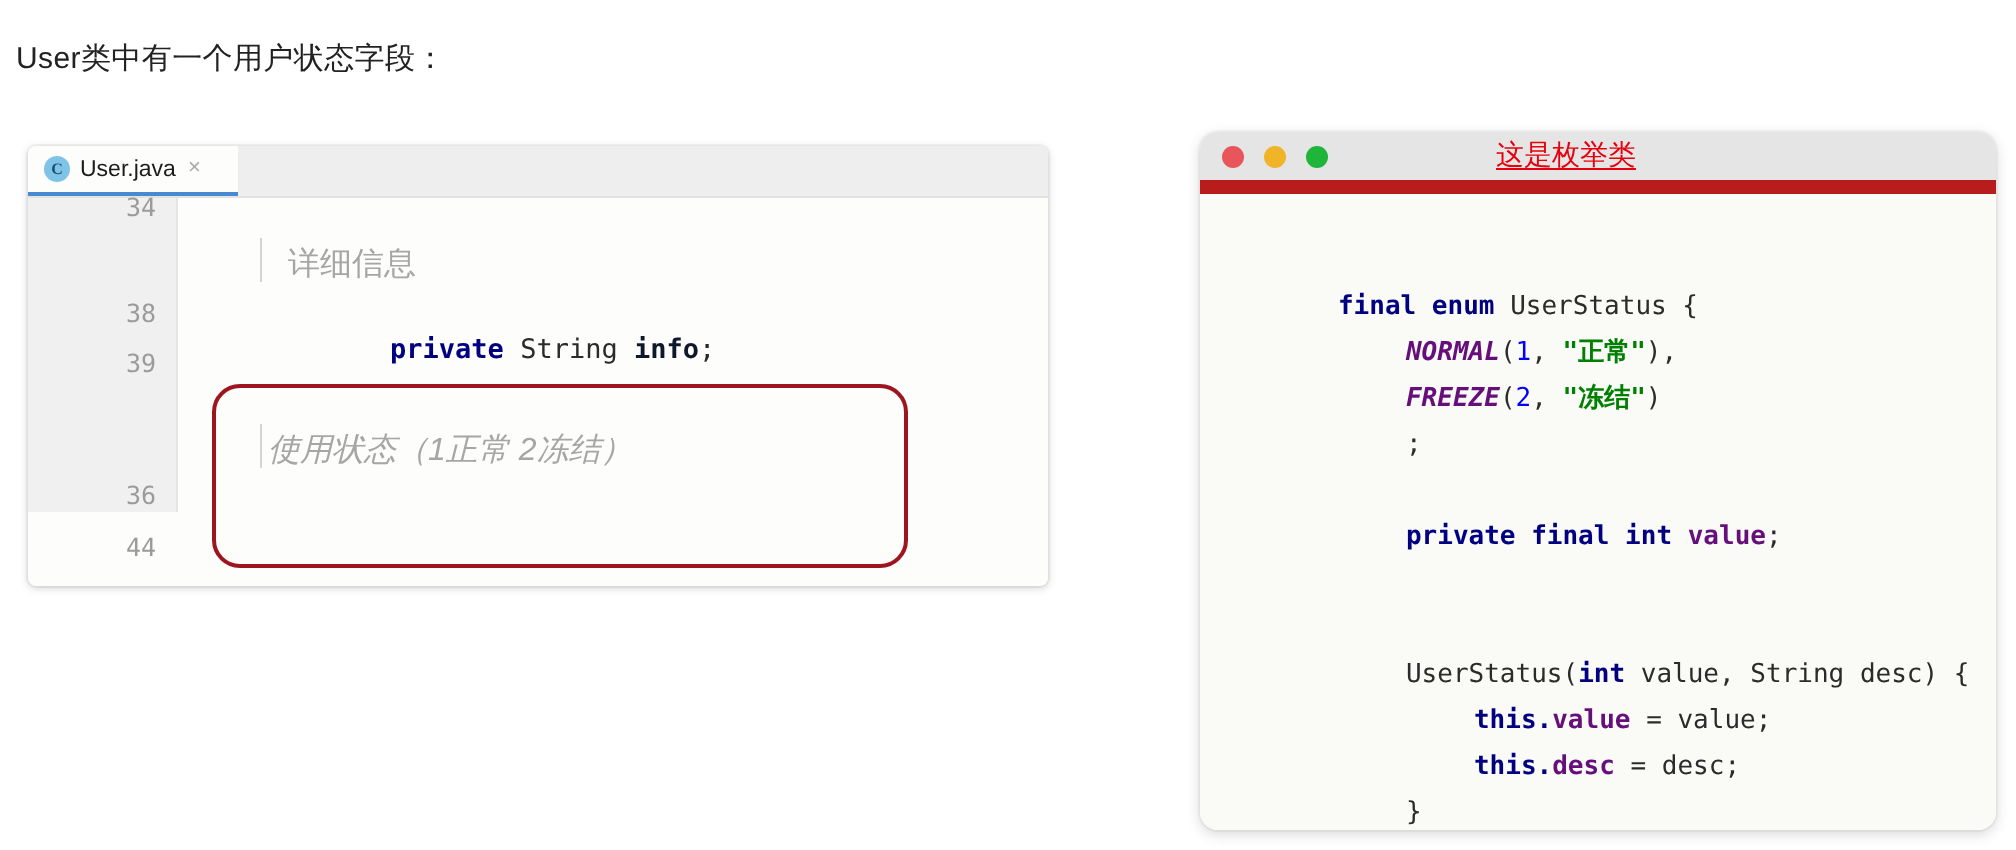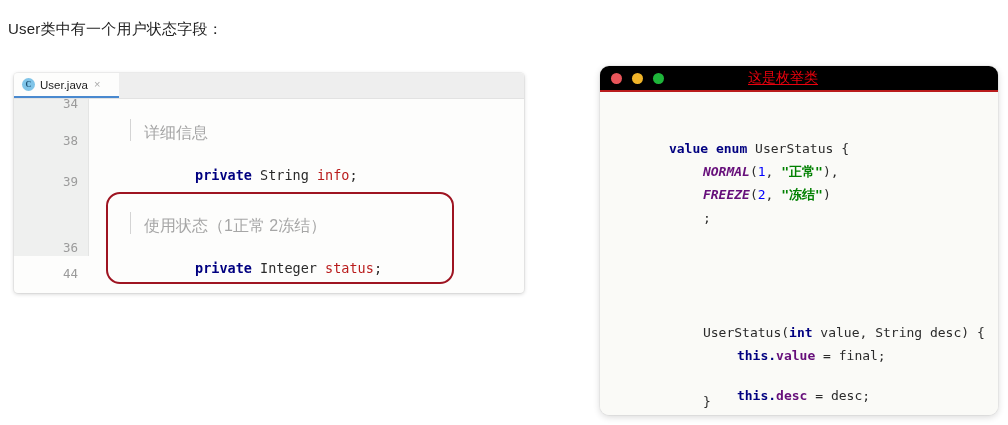--- a/index.html
+++ b/index.html
@@ -126,21 +126,21 @@
     font-family: "Liberation Sans", "DejaVu Sans", sans-serif;
     font-size: 16px;
   }
   .cmt-bar {
     position: absolute;
     width: 1px;
     background: #d4d4d4;
   }
   .kw   { color: #000080; font-weight: bold; }
   .typ  { color: #2b2b2b; }
-  .fld  { color: #b91c1c; font-weight: normal; }
+  .fld  { color: #0f172a; font-weight: bold; }
   .pun  { color: #2b2b2b; }
 
   
   .red-box {
     position: absolute;
     left: 106px;
     top: 192px;
     width: 348px;
     height: 92px;
     border: 2.5px solid #9e1421;
@@ -157,22 +157,22 @@
     width: 398px;
     height: 349px;
     background: #fafaf7;
     border-radius: 9px;
     box-shadow: 0 2px 7px rgba(0,0,0,0.16), 0 0 0 1px rgba(0,0,0,0.035);
     overflow: hidden;
   }
   .mac-titlebar {
     position: relative;
     height: 24px;
-    background: #000000;
-    border-bottom: 2px solid #b91c1c;
+    background: #e5e5e5;
+    border-bottom: 7px solid #b91c1c;
     display: flex;
     align-items: center;
     padding-left: 11px;
     text-decoration: underline;
   }
   .dot {
     width: 11px;
     height: 11px;
     border-radius: 50%;
     margin-right: 10px;
@@ -226,86 +226,86 @@
     <div class="ide-tab">
       <span class="tab-java-icon">C</span>
       <span class="tab-label">User.java</span>
       <span class="tab-close">×</span>
     </div>
   </div>
 
   <div class="ide-body">
     <div class="ide-gutter">
       <span class="gutter-num" style="top:-3px;">34</span>
-      <span class="gutter-num" style="top:34px;margin-left:44px;">38</span>
+      <span class="gutter-num" style="top:50px;margin-left:44px;">38</span>
       <span class="gutter-num" style="top:75px;">39</span>
       <span class="gutter-num" style="top:141px;">36</span>
       <span class="gutter-num" style="top:167px;">44</span>
     </div>
 
     <div class="code-area">
 
       <div class="cmt-bar" style="left:42px; top:20px; height:22px;"></div>
       <div class="cline cmt" style="left:56px; top:26px;">详细信息</div>
 
       <div class="cline" style="left:42px; top:56px;">
         <span class="kw">private</span><span class="typ"> String </span><span class="fld">info</span><span class="pun">;</span>
       </div>
 
       <div class="cmt-bar" style="left:42px; top:113px; height:22px;"></div>
-      <div class="cline cmt" style="left:56px; top:119px;">使用状态（1正常 2冻结）</div>
-
-      <div class="cline" style="left:42px; top:149px;">
-        <span class="kw">private</span><span class="typ"> Integer </span><span class="fld">status</span><span class="pun">;</span>
-      </div>
+      <div class="cline cmt" style="left:46px; top:119px;font-style:italic;">使用状态（1正常 2冻结）</div>
+
     </div>
   </div>
 </div>
 
 <div class="red-box"></div>
 
 <div class="mac-card">
 
   <div class="mac-titlebar">
     <span class="dot dot-red"></span>
     <span class="dot dot-yellow"></span>
     <span class="dot dot-green"></span>
     <span class="mac-annotation">这是枚举类</span>
   </div>
 
   <div class="mac-code">
 
 
     <div class="mline" style="top:37px;">
-      <span class="mkw">value enum</span><span> UserStatus {</span>
+      <span class="mkw">final enum</span><span> UserStatus {</span>
     </div>
 
     <div class="mline" style="top:60px; left:56px;">
       <span class="enm">NORMAL</span><span>(</span><span class="num">1</span><span>, </span><span class="str">"正常"</span><span>),</span>
     </div>
 
     <div class="mline" style="top:83px; left:56px;">
       <span class="enm">FREEZE</span><span>(</span><span class="num">2</span><span>, </span><span class="str">"冻结"</span><span>)</span>
     </div>
 
     <div class="mline" style="top:106px; left:56px;">
       <span>;</span>
     </div>
 
+    <div class="mline" style="top:152px; left:56px;">
+      <span class="mkw">private final int</span><span> </span><span class="mfld">value</span><span>;</span>
+    </div>
 
 
     <div class="mline" style="top:221px; left:56px;">
       <span>UserStatus(</span><span class="mkw">int</span><span> value, String desc) {</span>
     </div>
 
     <div class="mline" style="top:244px; left:90px;">
-      <span class="mthis">this</span><span class="mthis">.</span><span class="mfld">value</span><span> = final;</span>
-    </div>
-
-    <div class="mline" style="top:284px; left:90px;">
+      <span class="mthis">this</span><span class="mthis">.</span><span class="mfld">value</span><span> = value;</span>
+    </div>
+
+    <div class="mline" style="top:267px; left:90px;">
       <span class="mthis">this</span><span class="mthis">.</span><span class="mfld">desc</span><span> = desc;</span>
     </div>
 
     <div class="mline" style="top:290px; left:56px;">
       <span>}</span>
     </div>
 
     <div class="mline" style="top:313px; left:22px;">
       
     </div>

